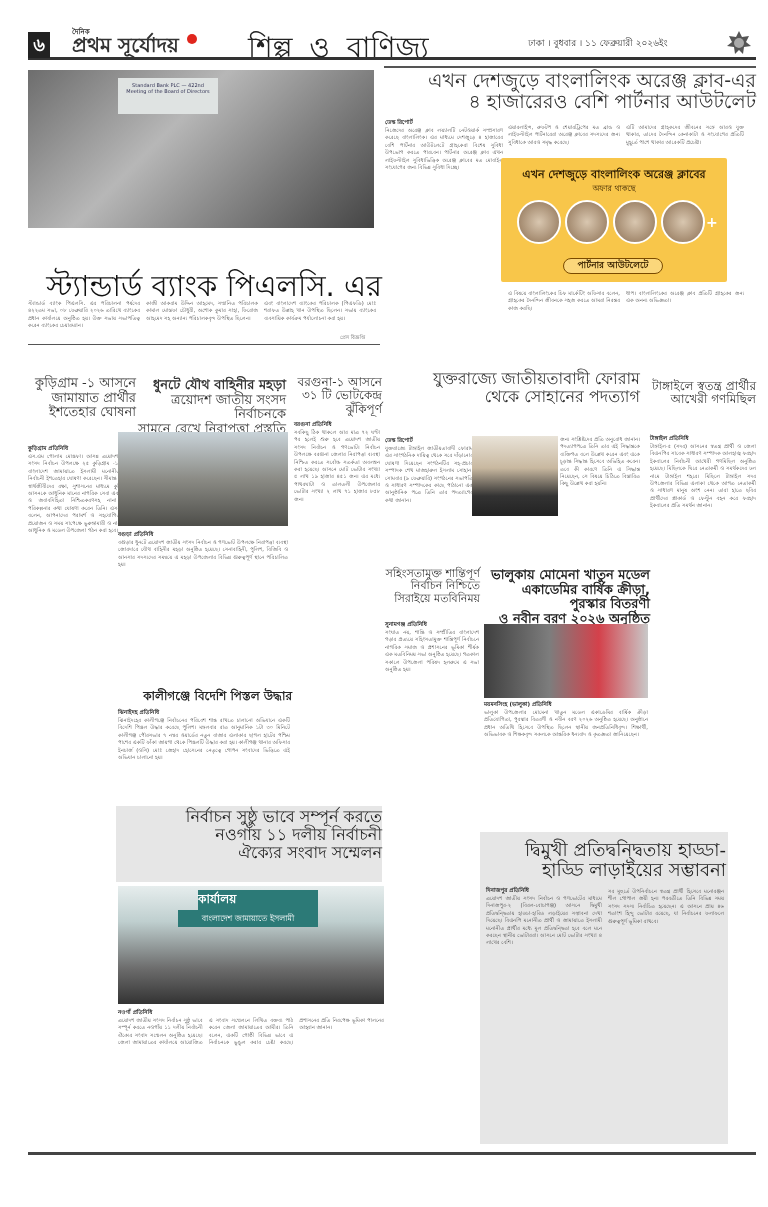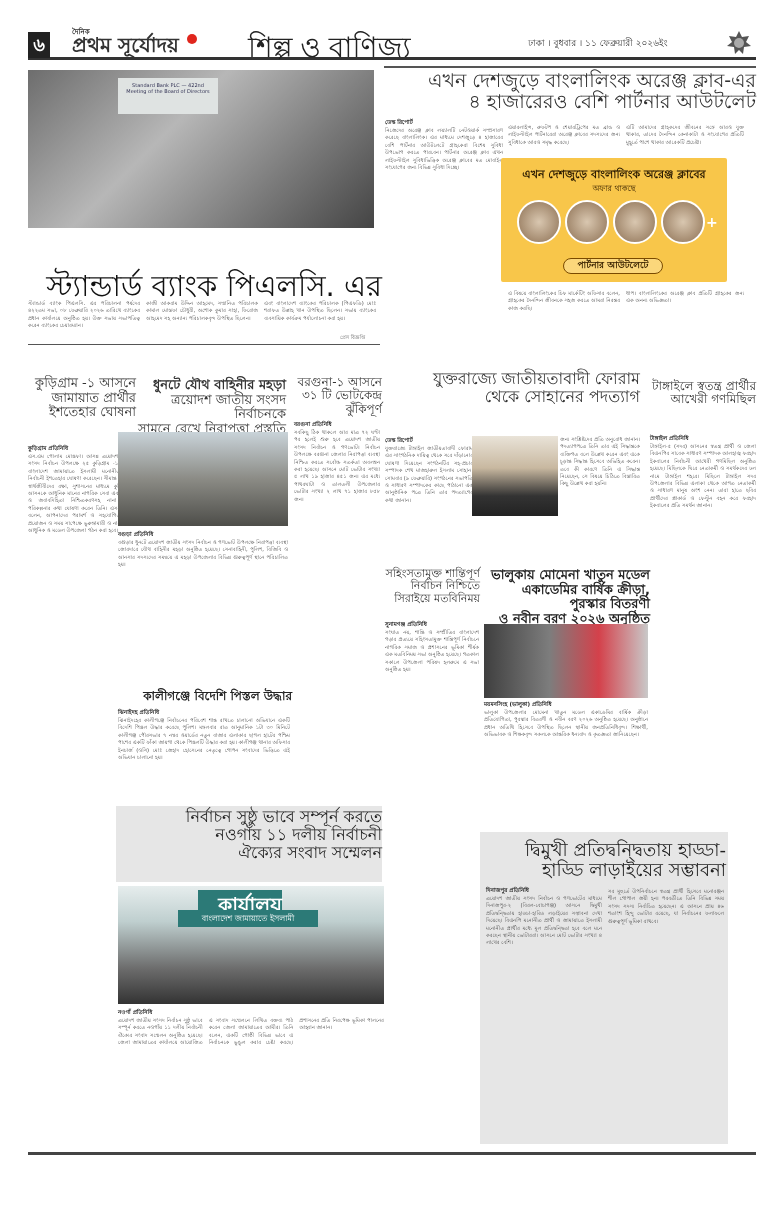--- a/index.html
+++ b/index.html
@@ -3,21 +3,21 @@
 <meta charset="utf-8">
 <style>
   * { box-sizing: border-box; margin: 0; padding: 0; }
   body { width: 768px; height: 1207px; background: #fff; font-family: "DejaVu Sans", sans-serif; color: #222; position: relative; overflow: hidden; }
   .abs { position: absolute; }
   .masthead { left: 28px; top: 20px; width: 728px; height: 40px; border-bottom: 3px solid #333; }
   .page-no { left: 0; top: 12px; width: 22px; height: 26px; background: #222; color: #fff; font-size: 18px; font-weight: bold; text-align: center; line-height: 26px; }
   .logo { left: 44px; top: 10px; font-size: 20px; font-weight: bold; color: #333; font-family: "DejaVu Serif", serif; }
   .logo .daily { font-size: 7px; position: absolute; left: 0; top: -4px; }
   .sun { display: inline-block; width: 10px; height: 10px; border-radius: 50%; background: #e0261d; margin: 0 1px; vertical-align: 8px; }
-  .section-title { left: 220px; top: 6px; font-size: 28px; font-family: Liberation Sans, sans-serif; color: #222; }
+  .section-title { left: 220px; top: 6px; font-size: 28px; font-family: Liberation Mono, monospace; color: #222; }
   .dateline { left: 500px; top: 16px; font-size: 9px; color: #333; }
   .emblem { left: 698px; top: 10px; width: 26px; height: 26px; }
   .photo { background: linear-gradient(135deg,#6d6d6d,#b7b7b7 40%,#7d7d7d 70%,#444); }
   .headline { font-family: "DejaVu Sans", sans-serif; color: #111; text-align: right; line-height: 1.12; }
   .body-text { font-size: 5.2px; line-height: 7.4px; color: #444; text-align: justify; overflow: hidden; }
   .byline { font-size: 5.6px; font-weight: bold; color: #222; }
   .rule { background: #555; }
   .grey-box { background: #e6e6e6; }
   .ad { background: #f8c64a; border-radius: 2px; }
   .ad-circle { width: 44px; height: 44px; border-radius: 50%; background: radial-gradient(circle,#d9c7b0,#8c6f52); border: 2px solid #fff; }
@@ -107,21 +107,21 @@
   <div class="body-text" style="height:92px;">ঝিনাইদহের কালীগঞ্জে নির্বাচনের পরিবেশ শান্ত রাখতে চালানো অভিযানে একটি বিদেশি পিস্তল উদ্ধার করেছে পুলিশ। মঙ্গলবার রাত আনুমানিক ১টা ৩০ মিনিটে কালীগঞ্জ পৌরসভার ৭ নম্বর ওয়ার্ডের নতুন বাজার এলাকার ছাগল হাটের পশ্চিম পাশের একটি ফাঁকা জায়গা থেকে পিস্তলটি উদ্ধার করা হয়। কালীগঞ্জ থানার অফিসার ইনচার্জ (ওসি) মোঃ জেহাদ হোসেনের নেতৃত্বে গোপন সংবাদের ভিত্তিতে এই অভিযান চালানো হয়।</div>
 </div>
 
 <div class="abs grey-box" style="left:116px;top:806px;width:266px;height:76px;"></div>
 <div class="abs headline" style="left:116px;top:808px;width:266px;font-size:16px;color:#222;">
   <div>নির্বাচন সুষ্ঠু ভাবে সম্পূর্ন করতে</div>
   <div>নওগাঁয় ১১ দলীয় নির্বাচনী</div>
   <div>ঐক্যের সংবাদ সম্মেলন</div>
 </div>
 <div class="abs photo" style="left:118px;top:886px;width:266px;height:118px;background:linear-gradient(180deg,#e6eded 0%,#bfcfcf 30%,#6c6c6c 70%,#333);">
-  <div class="abs" style="left:80px;top:4px;width:84px;text-align:right;font-size:20px;font-weight:bold;color:#fff;background:#2c7a77;">কার্যালয়</div>
+  <div class="abs" style="left:80px;top:4px;width:120px;text-align:left;font-size:12px;font-weight:bold;color:#fff;background:#2c7a77;">কার্যালয়</div>
   <div class="abs" style="left:60px;top:24px;width:140px;text-align:center;font-size:8px;color:#fff;background:#2c7a77;padding:2px;">বাংলাদেশ জামায়াতে ইসলামী</div>
 </div>
 <div class="abs" style="left:118px;top:1008px;width:266px;">
   <div class="byline">নওগাঁ প্রতিনিধি</div>
   <div class="body-text" style="height:130px;column-count:3;column-gap:6px;">ত্রয়োদশ জাতীয় সংসদ নির্বাচন সুষ্ঠু ভাবে সম্পূর্ন করতে নওগাঁয় ১১ দলীয় নির্বাচনী ঐক্যের সংবাদ সম্মেলন অনুষ্ঠিত হয়েছে। জেলা জামায়াতের কার্যালয়ে আয়োজিত এ সংবাদ সম্মেলনে লিখিত বক্তব্য পাঠ করেন জেলা জামায়াতের আমীর। তিনি বলেন, একটি গোষ্ঠী বিভিন্ন ভাবে এ নির্বাচনকে ভুন্ডুল করার চেষ্টা করছে। প্রশাসনের প্রতি নিরপেক্ষ ভূমিকা পালনের আহ্বান জানান।</div>
 </div>
 
 <div class="abs headline" style="left:384px;top:370px;width:256px;font-size:16px;color:#333;">
   <div>যুক্তরাজ্যে জাতীয়তাবাদী ফোরাম</div>
   <div>থেকে সোহানের পদত্যাগ</div>

